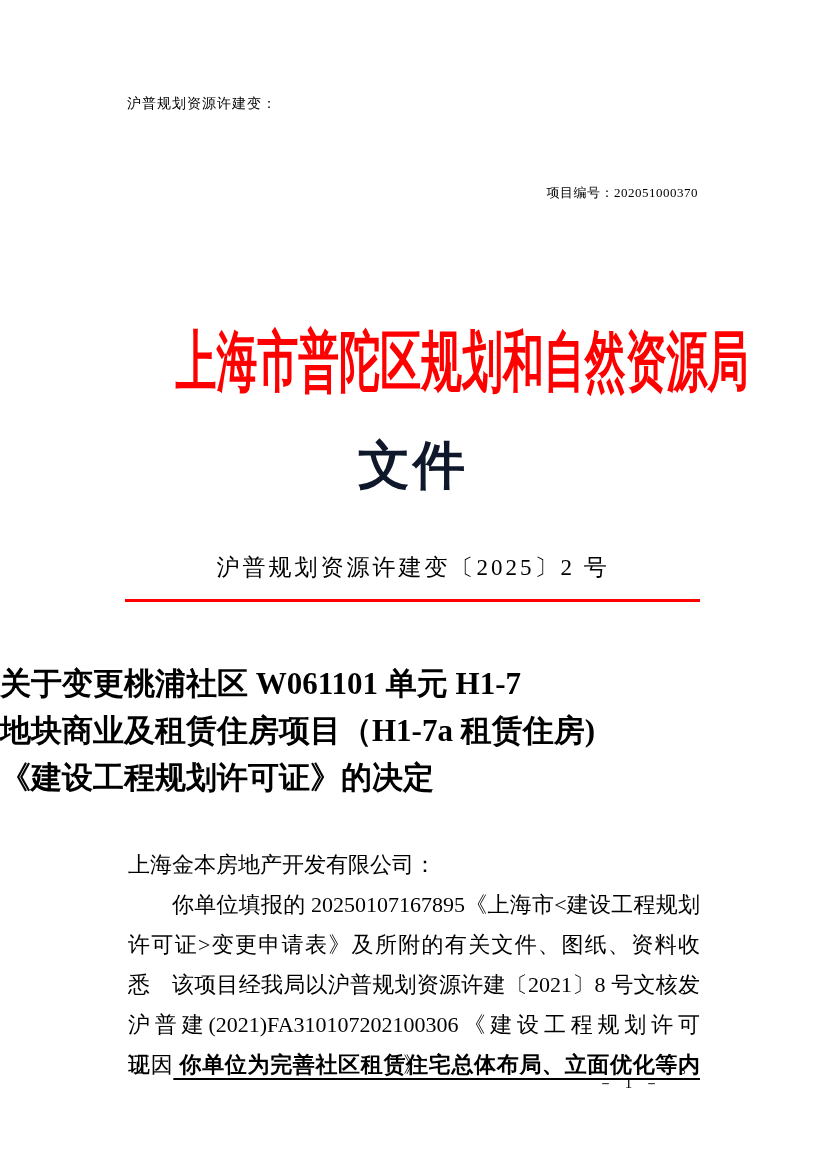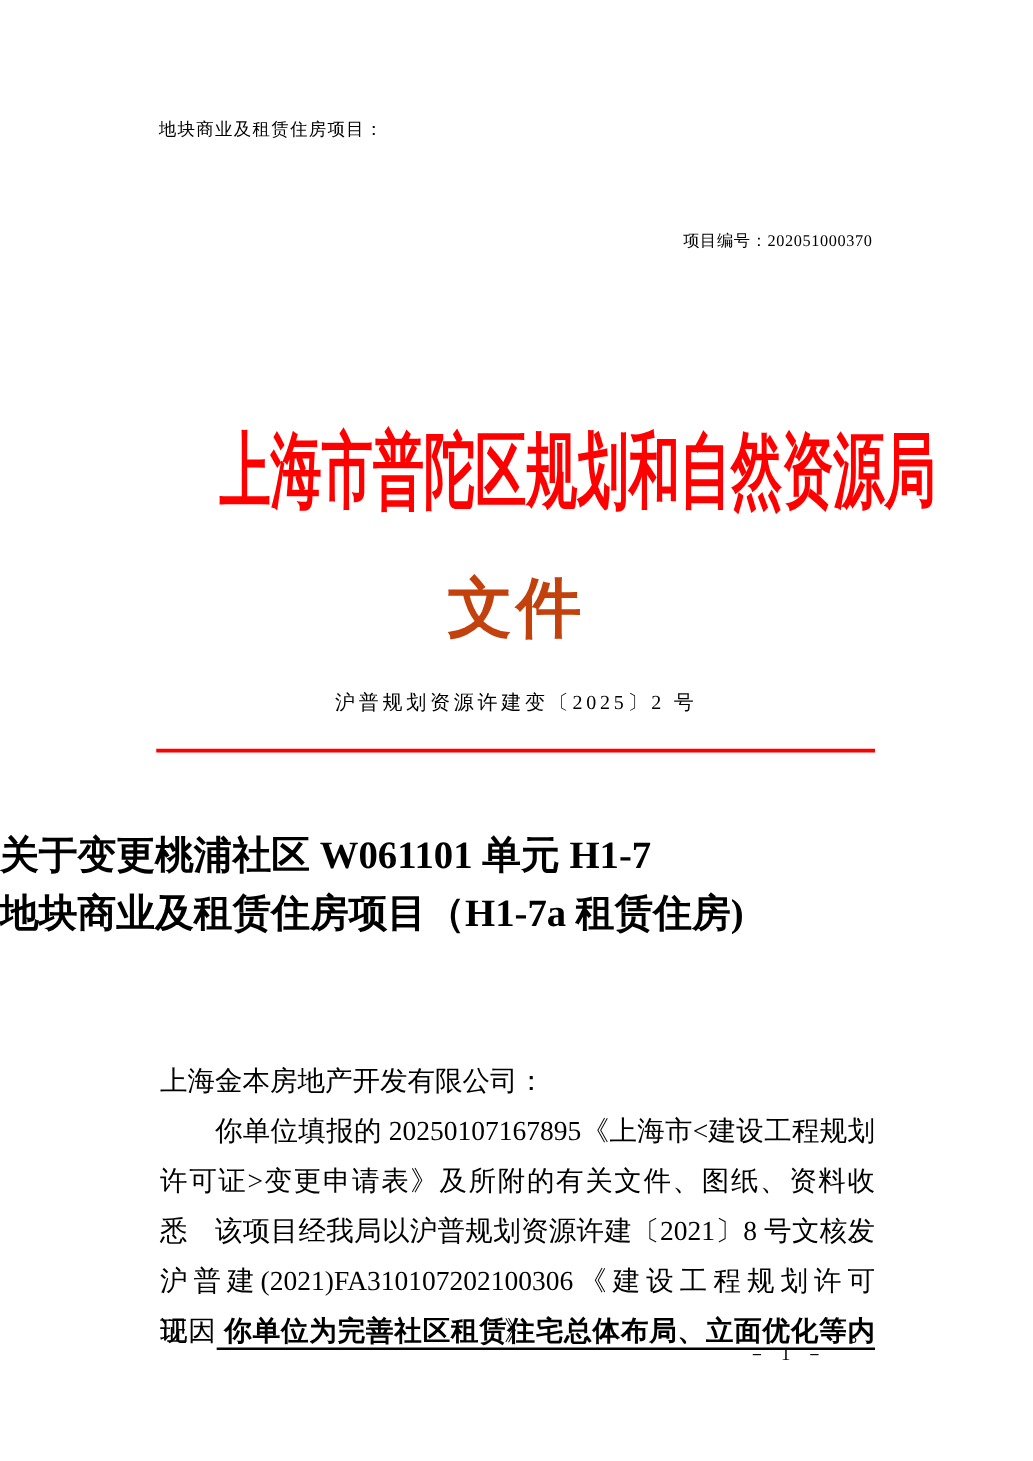--- a/index.html
+++ b/index.html
@@ -27,53 +27,53 @@
     position: absolute;
     left: 0;
     right: 128px;
     top: 184px;
     text-align: right;
     font-size: 13px;
     letter-spacing: 0.5px;
   }
   .org-name {
     position: absolute;
-    top: 340px;
+    top: 324px;
     left: 0;
     width: 709px;
     line-height: 76px;
   }
   .org-name .stretch {
     display: inline-block;
     white-space: nowrap;
     font-size: 66px;
     font-weight: bold;
     color: #ff0000;
     transform: scaleX(0.62);
     transform-origin: 50% 50%;
   }
   .org-doc {
     position: absolute;
-    top: 458px;
+    top: 436px;
     left: 0;
     width: 826px;
     text-align: center;
     font-size: 52px;
     font-weight: bold;
-    color: #c2410c;
+    color: #0f172a;
     letter-spacing: 3px;
     line-height: 60px;
   }
   .doc-no {
     position: absolute;
     top: 552px;
     left: 0;
     width: 826px;
     text-align: center;
-    font-size: 16px;
+    font-size: 23px;
     letter-spacing: 3px;
   }
   .red-line {
     position: absolute;
     top: 599px;
     left: 125px;
     width: 575px;
     height: 3px;
     background: #ff0000;
   }
@@ -119,37 +119,38 @@
     left: 598px;
     font-size: 15px;
     letter-spacing: 4px;
   }
 </style>
 </head>
 <body>
 
 <div class="page">
 
-  <div class="project-code">地块商业及租赁住房项目：</div>
+  <div class="project-code">沪普规划资源许建变：</div>
 
   <div class="project-number">项目编号：202051000370</div>
 
   <div class="org-name">
     <span class="stretch">上海市普陀区规划和自然资源局</span>
   </div>
 
   <div class="org-doc">文件</div>
 
   <div class="doc-no">沪普规划资源许建变〔2025〕2 号</div>
 
   <div class="red-line"></div>
 
   <div class="doc-title">
     <div>关于变更桃浦社区 W061101 单元 H1-7</div>
     <div>地块商业及租赁住房项目（H1-7a 租赁住房)</div>
+    <div>《建设工程规划许可证》的决定</div>
   </div>
 
   <div class="body-text">
     <div class="bl">上海金本房地产开发有限公司：</div>
     <div class="bl just ind">你单位填报的 20250107167895《上海市&lt;建设工程规划</div>
     <div class="bl just">许可证&gt;变更申请表》及所附的有关文件、图纸、资料收悉。</div>
     <div class="bl just ind">该项目经我局以沪普规划资源许建〔2021〕8 号文核发</div>
     <div class="bl just">沪普建(2021)FA310107202100306《建设工程规划许可证》。</div>
     <div class="bl just"><span>现因</span><span class="ul"> 你单位为完善社区租赁住宅总体布局、立面优化等内</span></div>
   </div>

